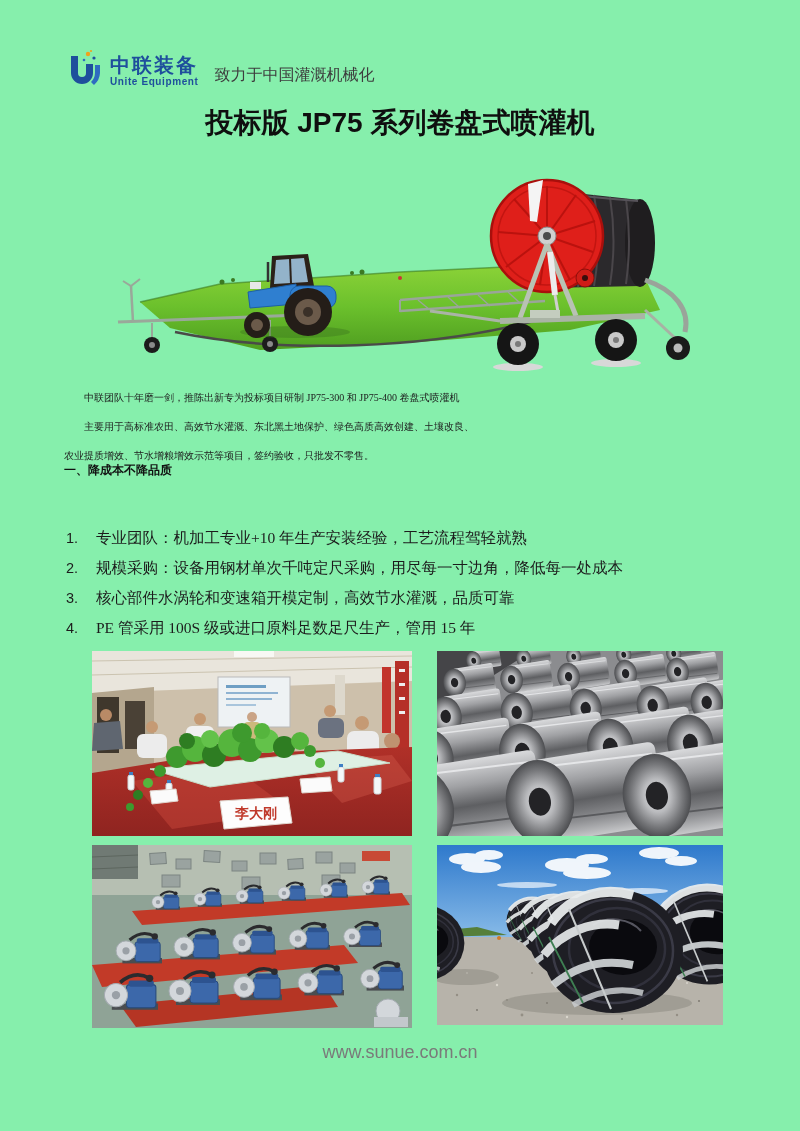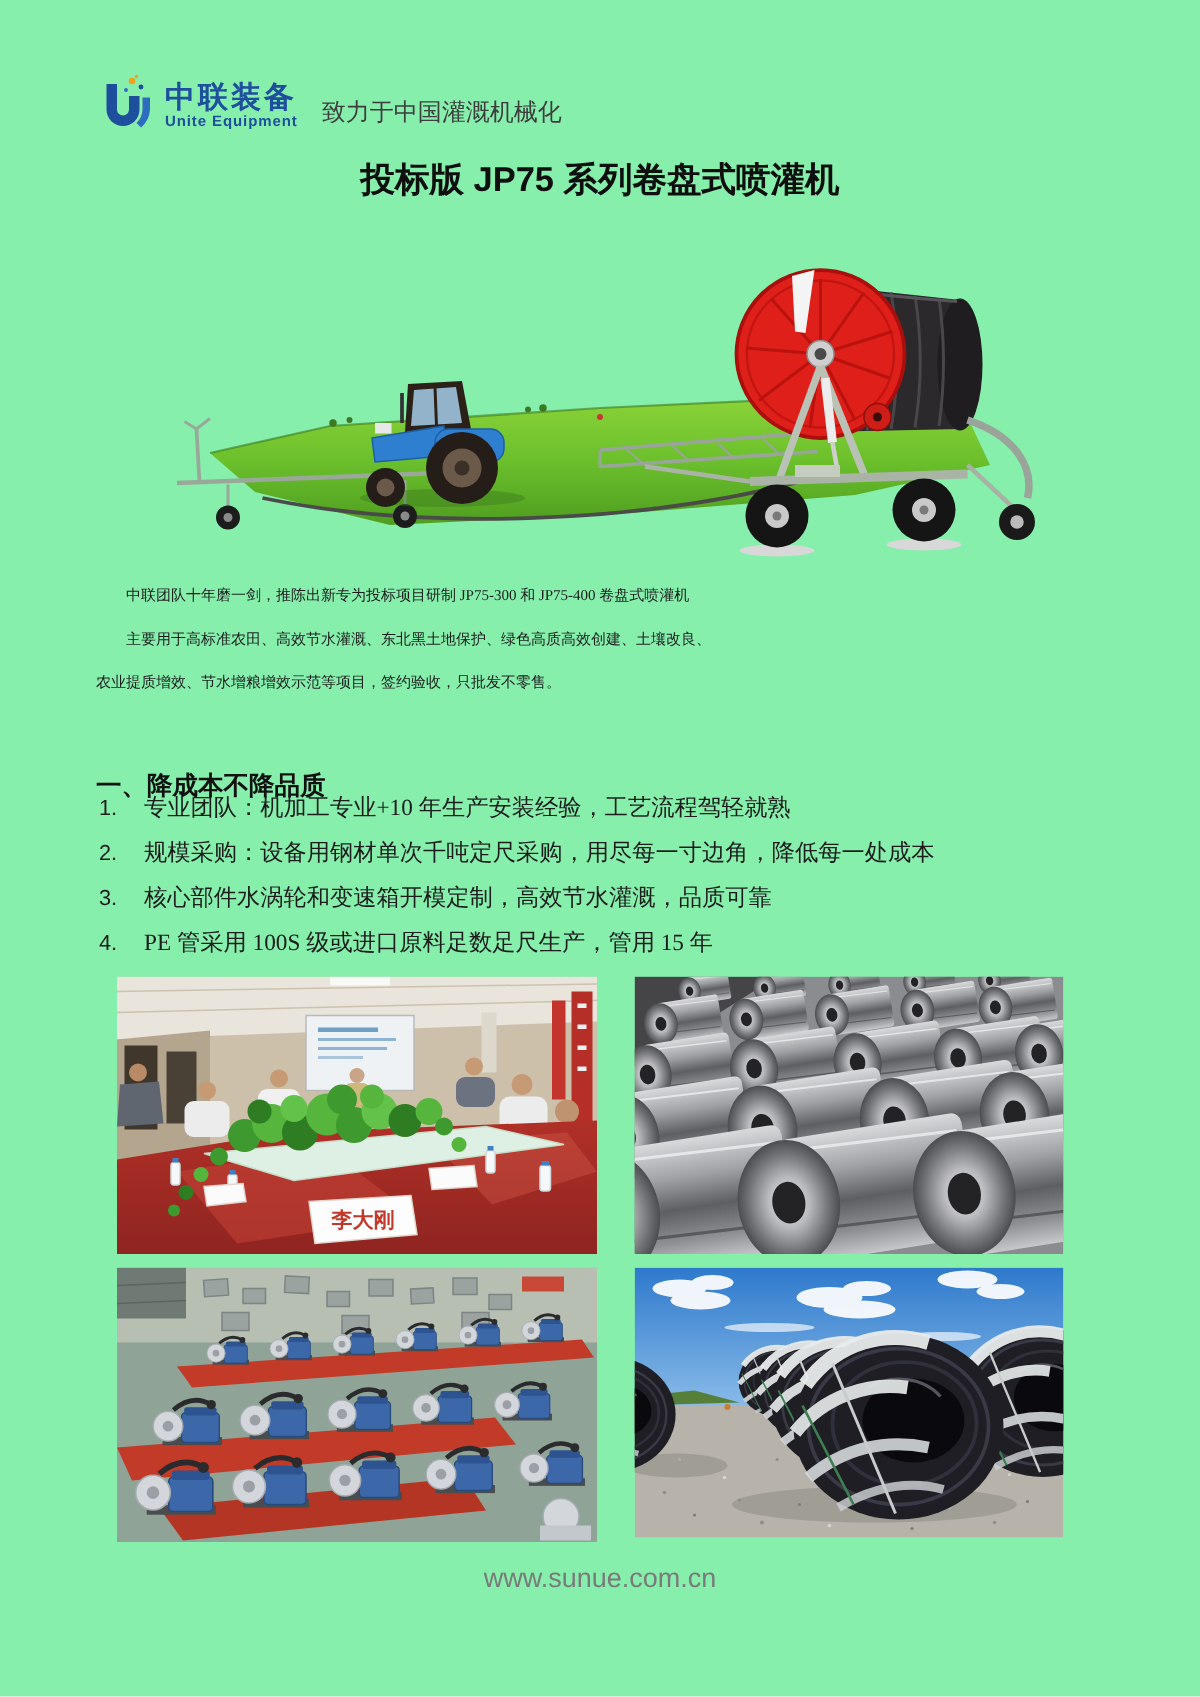--- a/index.html
+++ b/index.html
@@ -13,43 +13,43 @@
   .logo-cn{font-family:"Liberation Sans","DejaVu Sans",sans-serif;font-weight:bold;
            font-size:20px;letter-spacing:2px;color:#1e4f9c;line-height:22px;}
   .logo-en{font-family:"Liberation Sans","DejaVu Sans",sans-serif;font-weight:bold;
            font-size:10px;letter-spacing:0.6px;color:#1e4f9c;line-height:11px;}
   .slogan{margin-left:16px;margin-top:10px;font-family:"Liberation Sans","DejaVu Sans",sans-serif;
           font-size:16px;color:#3d3d3d;text-align:center;}
 
   
   .doc-title{position:absolute;top:104px;left:0;width:800px;text-align:center;
              font-family:"Liberation Sans","DejaVu Sans",sans-serif;
-             font-weight:bold;font-size:23px;color:#0f0f0f;}
+             font-weight:bold;font-size:28px;color:#0f0f0f;}
 
   
   .hero{position:absolute;top:160px;left:100px;width:610px;height:218px;}
 
   
   .intro{position:absolute;top:383px;left:64px;width:676px;font-size:10px;line-height:29px;color:#1c1c1c;}
   .intro p{margin:0;}
   .intro p.indent{text-indent:2em;}
 
   
-  .sec-heading{position:absolute;top:512px;left:64px;
+  .sec-heading{position:absolute;top:462px;left:64px;
                font-family:"Liberation Sans","DejaVu Sans",sans-serif;
-               font-weight:bold;font-size:17px;color:#111;}
+               font-weight:bold;font-size:12px;color:#111;}
 
   
   .feature-list{position:absolute;top:528px;left:66px;width:680px;}
   .feature-item{display:flex;align-items:baseline;height:30px;font-size:15.5px;color:#1c1c1c;}
   .feature-num{width:30px;flex:0 0 30px;font-family:"Liberation Sans","DejaVu Sans",sans-serif;
                font-size:14.5px;color:#1c1c1c;}
 
   
-  .gallery{position:absolute;top:651px;left:78px;display:grid;
+  .gallery{position:absolute;top:651px;left:92px;display:grid;
            grid-template-columns:320px 286px;grid-template-rows:185px 183px;
            column-gap:25px;row-gap:9px;}
   .gallery figure{margin:0;width:100%;height:100%;overflow:hidden;}
   .gallery svg{display:block;}
 
   
   .footer-url{position:absolute;top:1042px;left:0;width:800px;text-align:center;
               font-family:"Liberation Sans","DejaVu Sans",sans-serif;
               font-size:18px;color:#7a7a7a;}
 </style>

